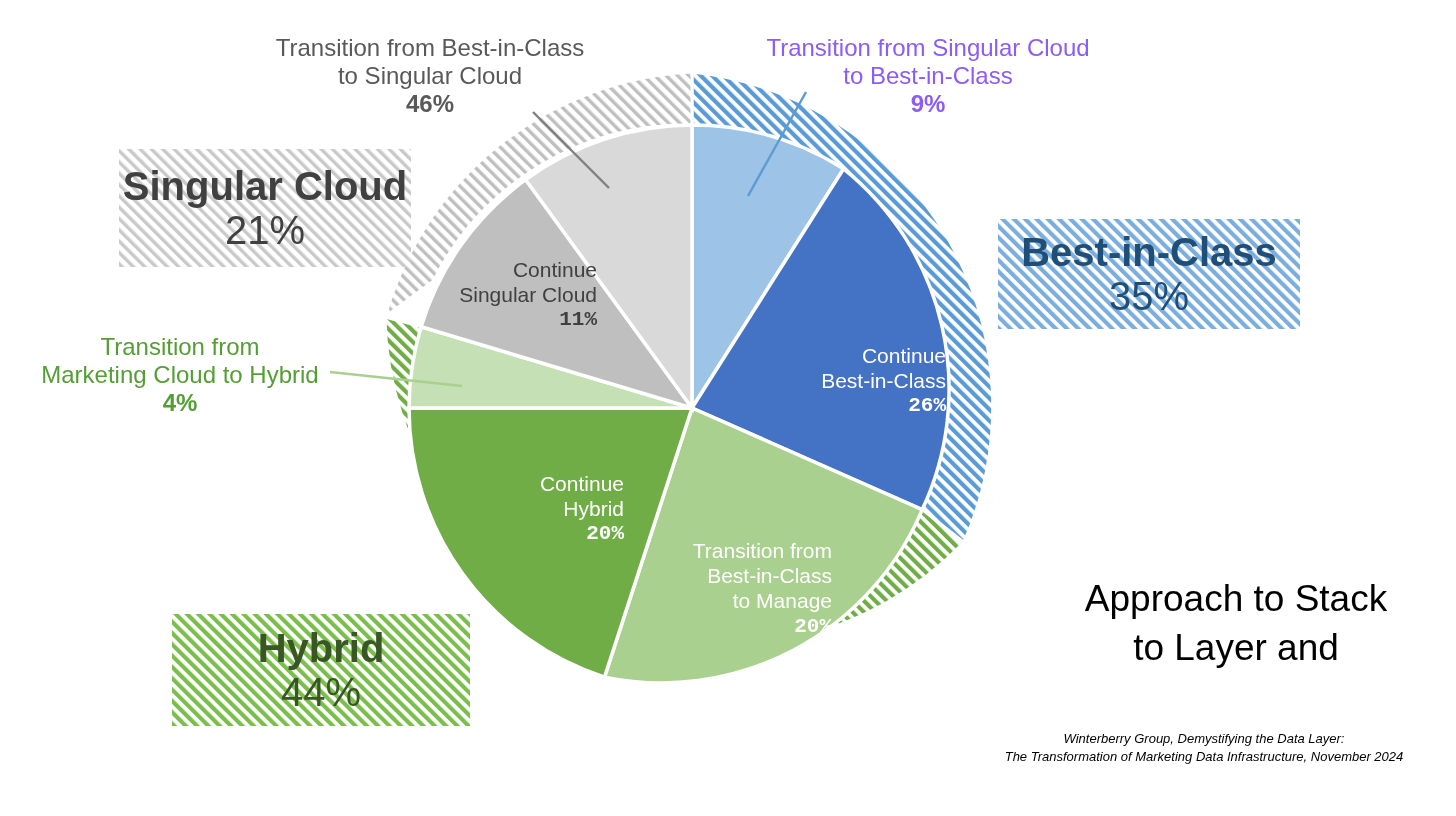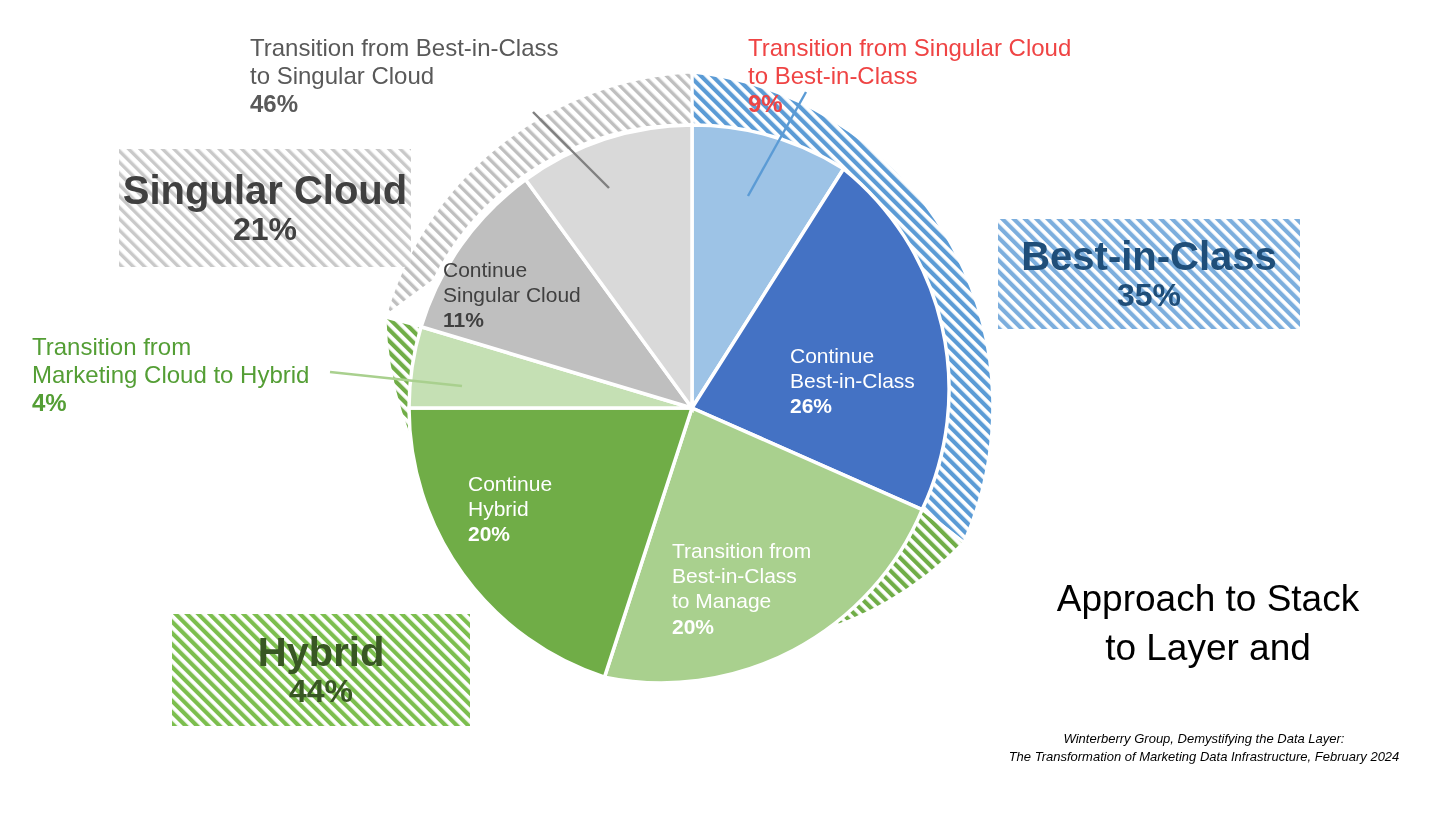--- a/index.html
+++ b/index.html
@@ -4,45 +4,45 @@
 <style>
   html,body{margin:0;padding:0;}
   body{
     width:1456px;height:816px;background:#ffffff;
     font-family:"Liberation Sans", sans-serif;
     position:relative;overflow:hidden;
   }
   #chart-root{position:absolute;inset:0;}
   svg.pie{position:absolute;left:0;top:0;width:1456px;height:816px;}
 
-  .callout{position:absolute;text-align:left;line-height:1.16;}
+  .callout{position:absolute;text-align:center;line-height:1.16;}
   .callout .pct{font-weight:bold;display:block;}
 
   
   .co-gray{color:#595959;font-size:24px;}
-  .co-blue{color:#ef4444;font-size:24px;}
+  .co-blue{color:#8b5cf6;font-size:24px;}
   .co-green{color:#549E35;font-size:24px;}
 
   
   .banner{position:absolute;display:flex;flex-direction:column;
           align-items:center;justify-content:center;text-align:center;
           line-height:1.1;}
   .banner .name{font-size:40px;font-weight:bold;display:block;}
-  .banner .pct{font-size:32px;font-weight:bold;display:block;}
+  .banner .pct{font-size:40px;font-weight:normal;display:block;}
   #banner-singular-cloud{color:#404040;}
   #banner-best-in-class{color:#1F4E79;}
   #banner-hybrid{color:#385723;}
 
   
-  .slice-label{position:absolute;text-align:left;line-height:1.2;font-size:21px;}
-  .slice-label .pct{font-weight:bold;display:block;}
+  .slice-label{position:absolute;text-align:right;line-height:1.2;font-size:21px;}
+  .slice-label .pct{font-weight:bold;display:block;font-family:Liberation Mono, monospace;}
   .lbl-dark{color:#404040;}
   .lbl-white{color:#ffffff;}
 
-  #chart-title{position:absolute;left:1008px;top:574px;width:400px;
+  #chart-title{position:absolute;left:1036px;top:574px;width:400px;
     text-align:center;font-size:37px;color:#000;line-height:1.33;}
   #chart-source{position:absolute;left:964px;top:730px;width:480px;
     text-align:center;font-size:13px;font-style:italic;color:#000;line-height:1.42;}
 </style>
 </head>
 <body>
 
 <div id="chart-root">
 
   <svg class="pie" viewBox="0 0 1456 816">
@@ -178,16 +178,16 @@
     <span class="pct">20%</span>
   </div>
 
   <div id="chart-title">
     <span>Approach to Stack</span><br>
     <span>to Layer and</span><br>
   </div>
 
   <div id="chart-source">
     <span>Winterberry Group, Demystifying the Data Layer:</span><br>
-    <span>The Transformation of Marketing Data Infrastructure, February 2024</span>
+    <span>The Transformation of Marketing Data Infrastructure, November 2024</span>
   </div>
 
 </div>
 
 </body></html>

